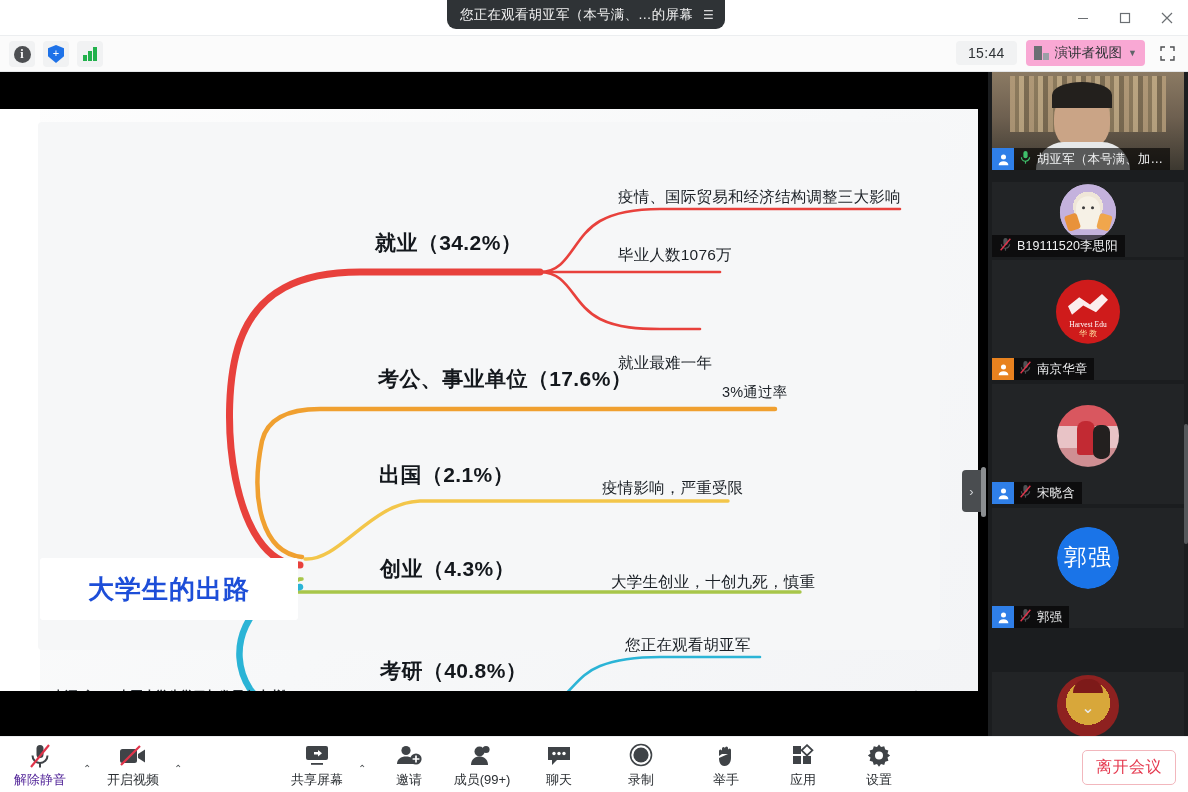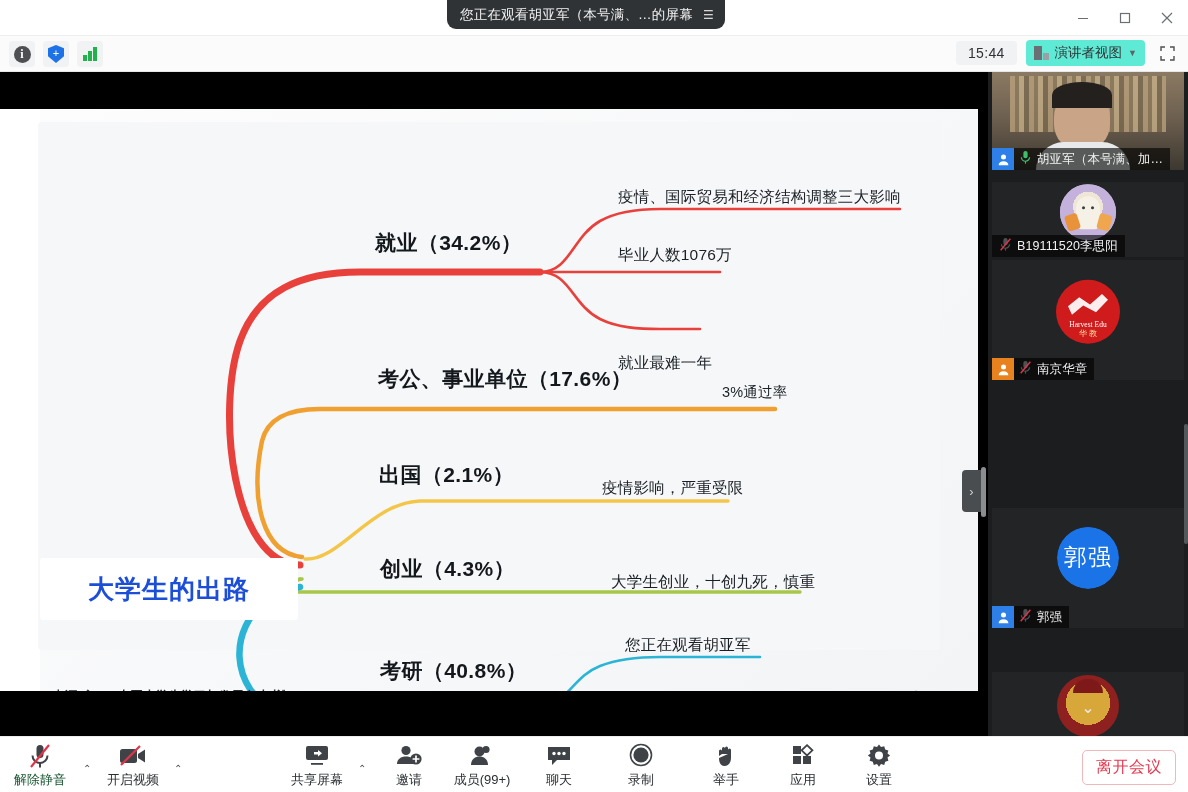--- a/index.html
+++ b/index.html
@@ -60,21 +60,21 @@
   .ic-bars i:nth-child(3){ height: 14px; }
 
   .tb-right {
     position: absolute; right: 8px; top: 4px; display: flex; align-items: center; gap: 9px;
   }
   .clock {
     background: #f1f2f3; border-radius: 4px; padding: 4px 12px;
     font-size: 14px; color: #2f3336; letter-spacing: .3px;
   }
   .viewmode {
-    background: #5eead4; border-radius: 4px; padding: 4px 8px;
+    background: #f9a8d4; border-radius: 4px; padding: 4px 8px;
     display: flex; align-items: center; gap: 6px; font-size: 13.5px; color: #2f3336;
   }
   .ic-layout {
     width: 15px; height: 14px; position: relative; display: inline-block;
   }
   .ic-layout::before {
     content:""; position:absolute; left:0; top:0; width:8px; height:14px; background:#6b6f73;
   }
   .ic-layout::after {
     content:""; position:absolute; right:0; bottom:0; width:6px; height:7px; background:#9aa0a6;
@@ -181,21 +181,21 @@
   .ctrlbar {
     position: absolute; left: 0; top: 736px; width: 1188px; height: 56px;
     background: #ffffff; border-top: 1px solid #eceef0;
   }
   .ctrl {
     position: absolute; top: 6px; display: flex; flex-direction: column;
     align-items: center; gap: 2px; width: 70px; margin-left: -35px;
   }
   .ctrl .glyph { height: 26px; display: flex; align-items: flex-end; justify-content: center; }
   .ctrl .lbl { font-size: 13px; color: #2b2f33; white-space: nowrap; }
-  .ctrl.muted .lbl { color: #14532d; }
+  .ctrl.muted .lbl { color: #4c1d95; }
   .ctrl-caret {
     position: absolute; top: 26px; font-size: 10px; color: #4d5154;
   }
   .leave-btn {
     position: absolute; right: 12px; top: 13px;
     border: 1px solid #f2b7bd; border-radius: 5px;
     color: #e5394f; font-size: 16px; padding: 6px 13px; background: #fff;
     letter-spacing: .5px;
   }
 </style>
@@ -388,40 +388,64 @@
               <rect x="5.4" y="1" width="5.2" height="9" rx="2.6" fill="#4f5255"></rect>
               <path d="M3 8.6a5 5 0 0 0 10 0" fill="none" stroke="#4f5255" stroke-width="1.5"></path>
               <rect x="7.3" y="13.2" width="1.4" height="3.4" fill="#4f5255"></rect>
               <path d="M2 16 L14 2" stroke="#e0344a" stroke-width="1.7"></path>
             </svg>
         </span>
         <span class="name-txt">南京华章</span>
       </div>
     </div>
 
-
-    <div class="tile" style="top:436px; height:120px;">
-      <div class="avatar-circle" style="top:44%;">
-        <div class="initial-av">郭强</div>
+    <div class="tile" style="top:312px; height:120px;">
+      <div class="avatar-circle" style="width:62px;height:62px;top:46%;">
+        <div style="position:absolute;inset:0;background:linear-gradient(180deg,#d9575f 0 34%,#e8c3c6 34% 70%,#cf8f93 70% 100%);"></div>
+        <div style="position:absolute;left:20px;top:16px;width:18px;height:34px;border-radius:8px 8px 3px 3px;background:#c22a33;"></div>
+        <div style="position:absolute;left:36px;top:20px;width:17px;height:34px;border-radius:7px;background:#23201f;"></div>
       </div>
       <div class="namebar">
         <span class="av-badge">
           <svg viewBox="0 0 16 16">
               <circle cx="8" cy="5" r="3.1"></circle>
               <path d="M2 15c0-3.3 2.7-5 6-5s6 1.7 6 5z"></path>
             </svg>
         </span>
         <span class="mic">
           <svg viewBox="0 0 16 18">
               <rect x="5.4" y="1" width="5.2" height="9" rx="2.6" fill="#4f5255"></rect>
               <path d="M3 8.6a5 5 0 0 0 10 0" fill="none" stroke="#4f5255" stroke-width="1.5"></path>
               <rect x="7.3" y="13.2" width="1.4" height="3.4" fill="#4f5255"></rect>
               <path d="M2 16 L14 2" stroke="#e0344a" stroke-width="1.7"></path>
             </svg>
         </span>
+        <span class="name-txt">宋晓含</span>
+      </div>
+    </div>
+
+    <div class="tile" style="top:436px; height:120px;">
+      <div class="avatar-circle" style="top:44%;">
+        <div class="initial-av">郭强</div>
+      </div>
+      <div class="namebar">
+        <span class="av-badge">
+          <svg viewBox="0 0 16 16">
+              <circle cx="8" cy="5" r="3.1"></circle>
+              <path d="M2 15c0-3.3 2.7-5 6-5s6 1.7 6 5z"></path>
+            </svg>
+        </span>
+        <span class="mic">
+          <svg viewBox="0 0 16 18">
+              <rect x="5.4" y="1" width="5.2" height="9" rx="2.6" fill="#4f5255"></rect>
+              <path d="M3 8.6a5 5 0 0 0 10 0" fill="none" stroke="#4f5255" stroke-width="1.5"></path>
+              <rect x="7.3" y="13.2" width="1.4" height="3.4" fill="#4f5255"></rect>
+              <path d="M2 16 L14 2" stroke="#e0344a" stroke-width="1.7"></path>
+            </svg>
+        </span>
         <span class="name-txt">郭强</span>
       </div>
     </div>
 
     <div class="tile" style="top:600px; height:64px;">
       <div class="avatar-circle" style="width:62px;height:62px;top:58%;">
         <div style="position:absolute;inset:0;background:radial-gradient(circle at 50% 45%,#d8a73a 0 48%,#8e2120 48% 100%);"></div>
         <div style="position:absolute;left:16px;top:4px;width:30px;height:14px;border-radius:14px 14px 0 0;background:#7d1a19;"></div>
       </div>
       <div class="scroll-chevron" style="top:26px;">⌄</div>

